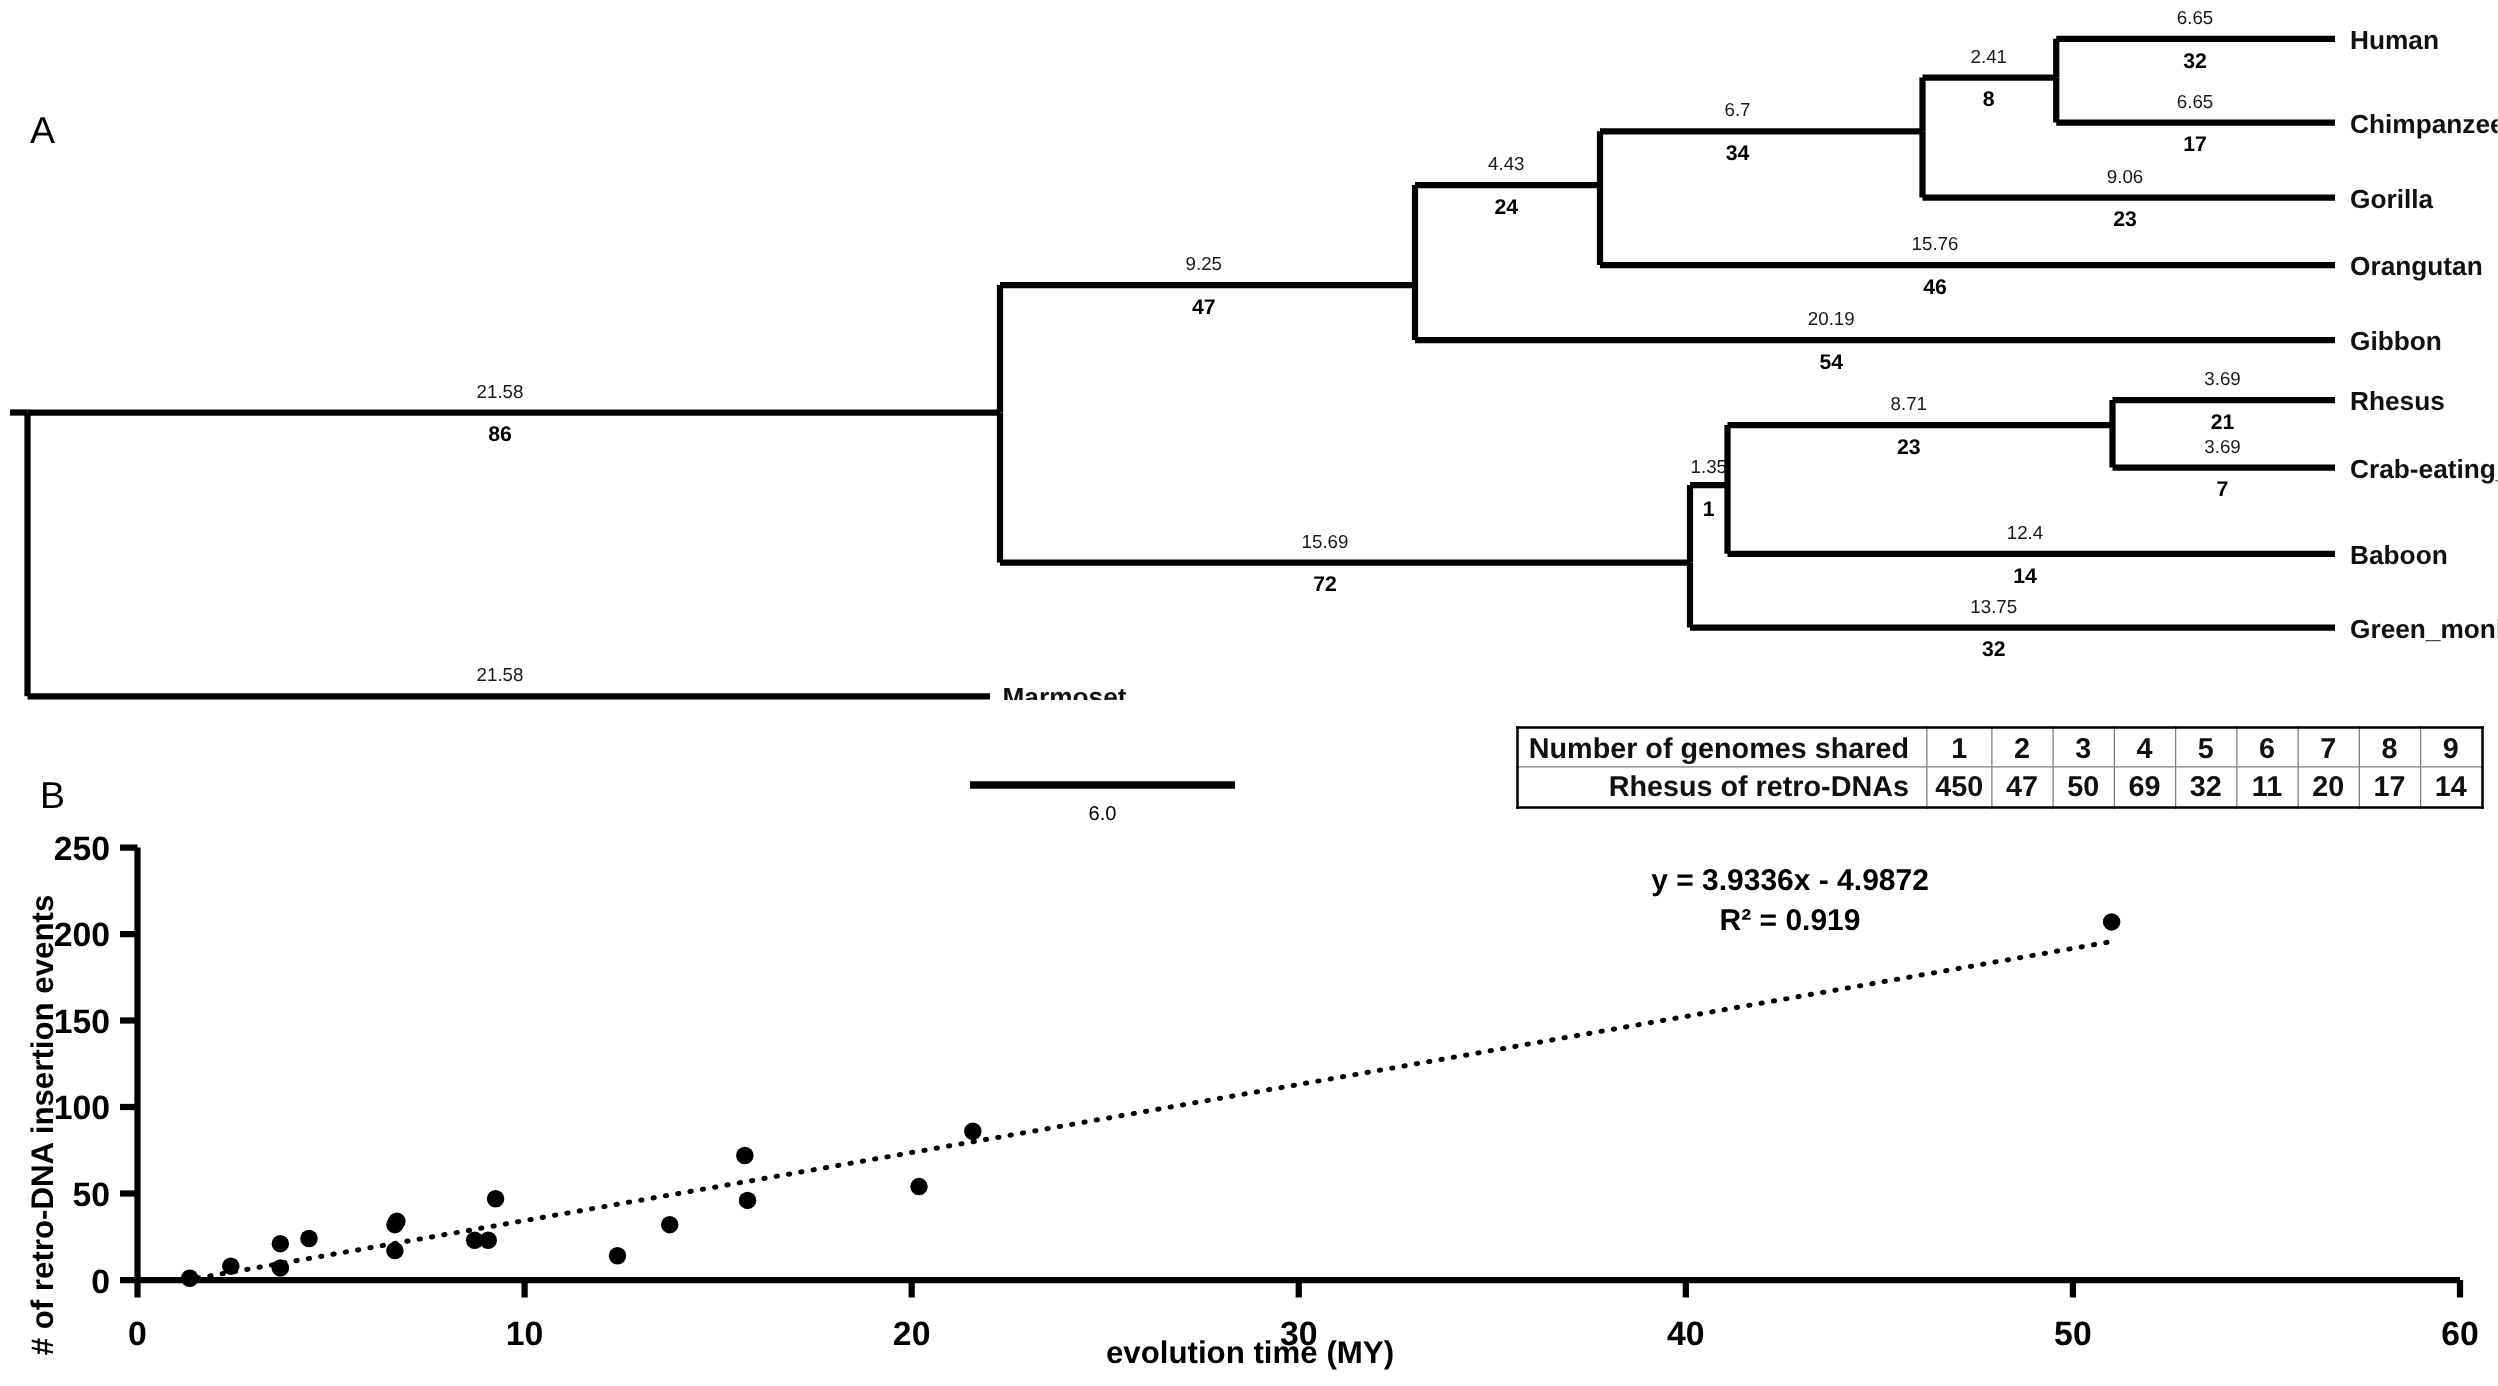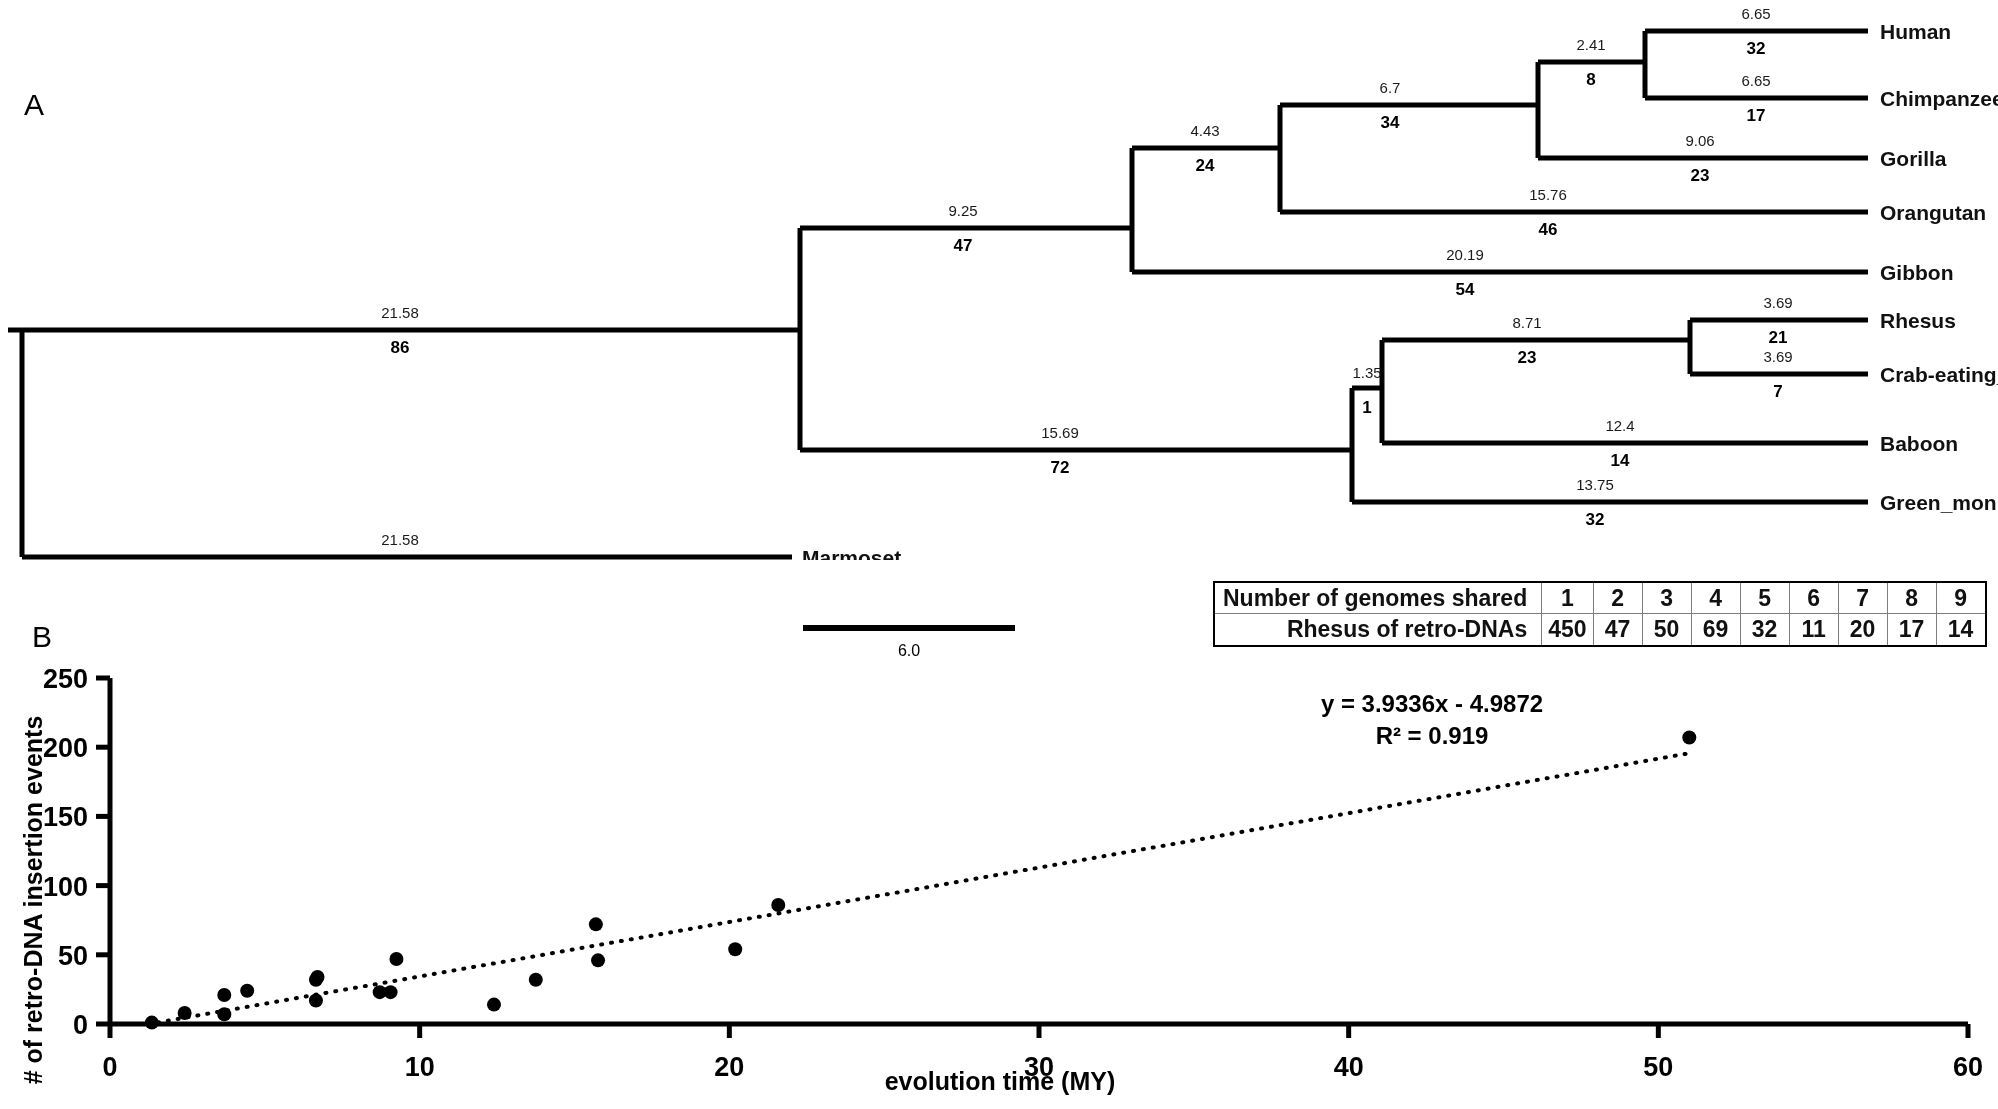--- a/index.html
+++ b/index.html
@@ -180,21 +180,21 @@
       <text class="br-bot" x="1060" y="473">72</text>
 
       <text class="br-top" x="1367" y="378">1.35</text>
       <text class="br-bot" x="1367" y="413">1</text>
 
       <text class="br-top" x="1527" y="328">8.71</text>
       <text class="br-bot" x="1527" y="363">23</text>
     </svg>
   </div>
 
-  <div class="abs" style="left:799px;top:620px;width:220px;height:40px;text-decoration:underline;">
+  <div class="abs" style="left:772px;top:620px;width:220px;height:40px;text-decoration:underline;">
     <svg width="220" height="44" viewBox="0 0 220 44">
       <line x1="4" y1="8" x2="216" y2="8" stroke="#000" stroke-width="6"></line>
       <text class="scale-text" x="110" y="36">6.0</text>
     </svg>
   </div>
 
   <table id="shared-table">
     <tbody>
       <tr>
         <td class="rowhead">Number of genomes shared</td>

